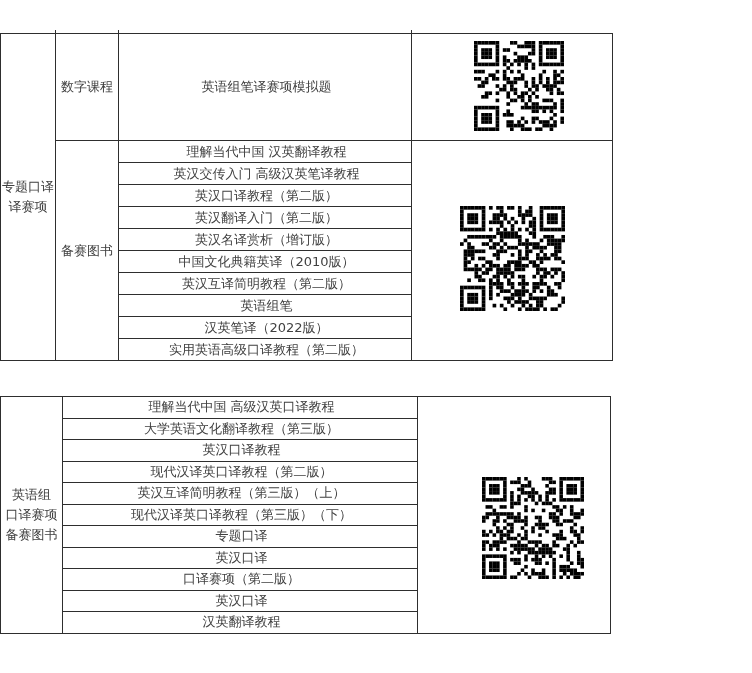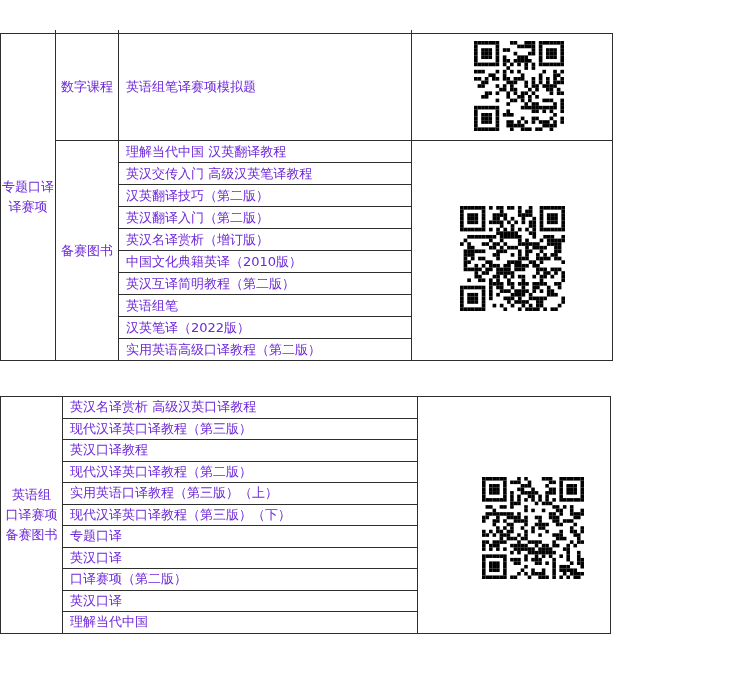--- a/index.html
+++ b/index.html
@@ -2,25 +2,25 @@
 <html><head>
 <meta charset="utf-8">
 <style>
   html,body{margin:0;padding:0;background:#ffffff;}
   #screen{
     position:relative;width:752px;height:673px;background:#ffffff;
     font-family:"DejaVu Sans","Liberation Sans",sans-serif;
     color:#000;overflow:hidden;
   }
   table{border-collapse:collapse;table-layout:fixed;position:absolute;left:0;background:#fff;}
-  td{border:1px solid #2e2e2e;font-size:13px;color:#6d28d9;vertical-align:middle;overflow:hidden;}
+  td{border:1px solid #2e2e2e;font-size:13px;color:#404040;vertical-align:middle;overflow:hidden;}
   #written-table{top:33px;width:613px;}
   #interp-table{top:396px;width:611px;}
   td.lab{text-align:center;white-space:pre-line;line-height:20px;}
-  td.book{padding:0 4px 0 7px;white-space:pre;}
+  td.book{padding:0 4px 0 7px;white-space:pre;text-align:center;}
   td.qr-cell{text-align:center;}
   .qr-box{display:inline-block;}
   .qr-box svg{display:block;}
   [data-qr="written_digital"]{margin-left:14px;}
   [data-qr="written_books"]{margin-top:19px;}
   [data-qr="interpretation_books"]{margin-left:37px;margin-top:29px;}
   tr.r-digital{height:107px;}
   #written-table tr.r-book{height:22px;}
   #interp-table tr.r-book{height:21.5px;}
   .stub{position:absolute;top:30px;width:1px;height:3px;background:#2e2e2e;}
@@ -761,21 +761,21 @@
                 <rect x="83.28" y="101.38" width="3.67" height="3.67" fill="#000"></rect>
                 <rect x="90.52" y="101.38" width="3.67" height="3.67" fill="#000"></rect>
                 <rect x="94.14" y="101.38" width="3.67" height="3.67" fill="#000"></rect>
               </svg></span>
       </td>
     </tr>
     <tr class="r-book">
           <td class="book">英汉交传入门 高级汉英笔译教程</td>
         </tr>
     <tr class="r-book">
-          <td class="book">汉英翻译技巧（第二版）</td>
+          <td class="book">英汉口译教程（第二版）</td>
         </tr>
     <tr class="r-book">
           <td class="book">英汉翻译入门（第二版）</td>
         </tr>
     <tr class="r-book">
           <td class="book">英汉名译赏析（增订版）</td>
         </tr>
     <tr class="r-book">
           <td class="book">中国文化典籍英译（2010版）</td>
         </tr>
@@ -798,21 +798,21 @@
     <colgroup>
       <col style="width:62px">
         <col style="width:355px">
         <col>
     </colgroup>
     <tbody>
         <tr class="r-book">
       <td class="lab" rowspan="11">英语组
 口译赛项
 备赛图书</td>
-      <td class="book">英汉名译赏析 高级汉英口译教程</td>
+      <td class="book">理解当代中国 高级汉英口译教程</td>
       <td class="qr-cell" rowspan="11">
         <span class="qr-box" data-qr="interpretation_books"><svg xmlns="http://www.w3.org/2000/svg" width="102" height="102" viewBox="0 0 102 102">
                 <rect width="102" height="102" fill="#fff"></rect>
                 <rect x="0.00" y="0.00" width="3.57" height="3.57" fill="#000"></rect>
                 <rect x="3.52" y="0.00" width="3.57" height="3.57" fill="#000"></rect>
                 <rect x="7.03" y="0.00" width="3.57" height="3.57" fill="#000"></rect>
                 <rect x="10.55" y="0.00" width="3.57" height="3.57" fill="#000"></rect>
                 <rect x="14.07" y="0.00" width="3.57" height="3.57" fill="#000"></rect>
                 <rect x="17.59" y="0.00" width="3.57" height="3.57" fill="#000"></rect>
                 <rect x="21.10" y="0.00" width="3.57" height="3.57" fill="#000"></rect>
@@ -1198,45 +1198,45 @@
                 <rect x="63.31" y="98.48" width="3.57" height="3.57" fill="#000"></rect>
                 <rect x="70.34" y="98.48" width="3.57" height="3.57" fill="#000"></rect>
                 <rect x="77.38" y="98.48" width="3.57" height="3.57" fill="#000"></rect>
                 <rect x="84.41" y="98.48" width="3.57" height="3.57" fill="#000"></rect>
                 <rect x="91.45" y="98.48" width="3.57" height="3.57" fill="#000"></rect>
                 <rect x="94.97" y="98.48" width="3.57" height="3.57" fill="#000"></rect>
               </svg></span>
       </td>
     </tr>
     <tr class="r-book">
-          <td class="book">现代汉译英口译教程（第三版）</td>
+          <td class="book">大学英语文化翻译教程（第三版）</td>
         </tr>
     <tr class="r-book">
           <td class="book">英汉口译教程</td>
         </tr>
     <tr class="r-book">
           <td class="book">现代汉译英口译教程（第二版）</td>
         </tr>
     <tr class="r-book">
-          <td class="book">实用英语口译教程（第三版）（上）</td>
+          <td class="book">英汉互译简明教程（第三版）（上）</td>
         </tr>
     <tr class="r-book">
           <td class="book">现代汉译英口译教程（第三版）（下）</td>
         </tr>
     <tr class="r-book">
           <td class="book">专题口译</td>
         </tr>
     <tr class="r-book">
           <td class="book">英汉口译</td>
         </tr>
     <tr class="r-book">
           <td class="book">口译赛项（第二版）</td>
         </tr>
     <tr class="r-book">
           <td class="book">英汉口译</td>
         </tr>
     <tr class="r-book">
-          <td class="book">理解当代中国</td>
+          <td class="book">汉英翻译教程</td>
         </tr>
   </tbody>
     </table>
 
 </div>
 
 </body></html>

